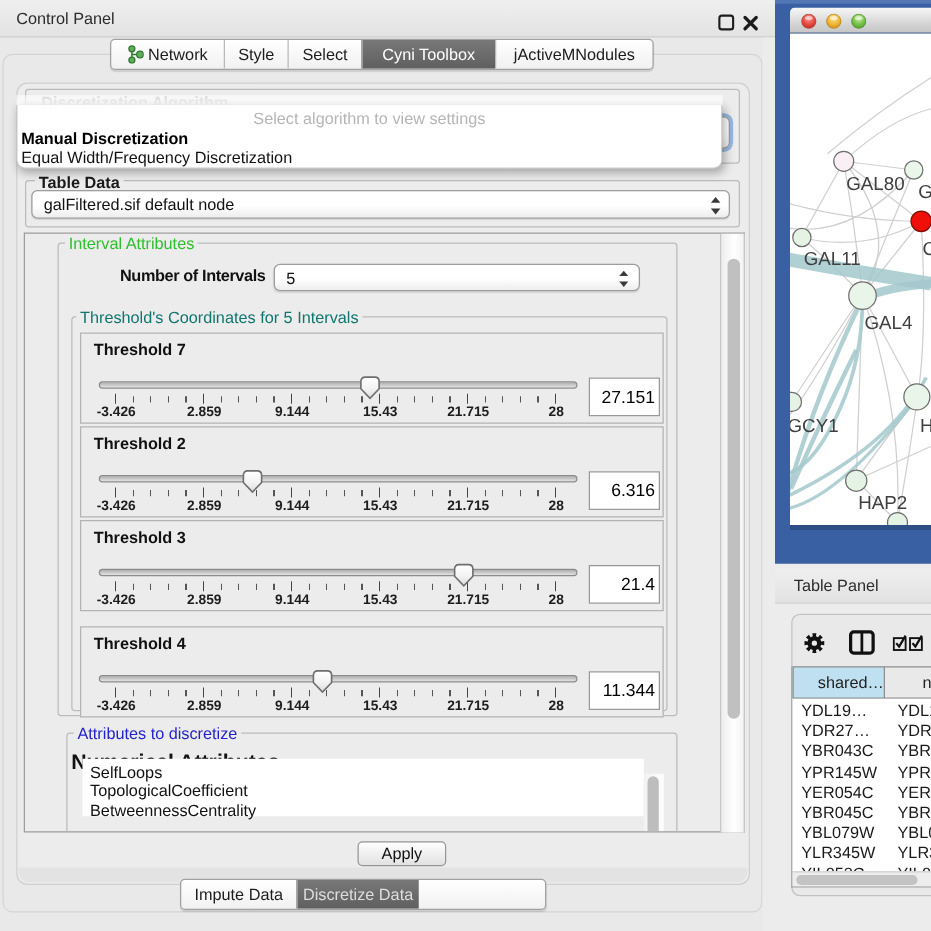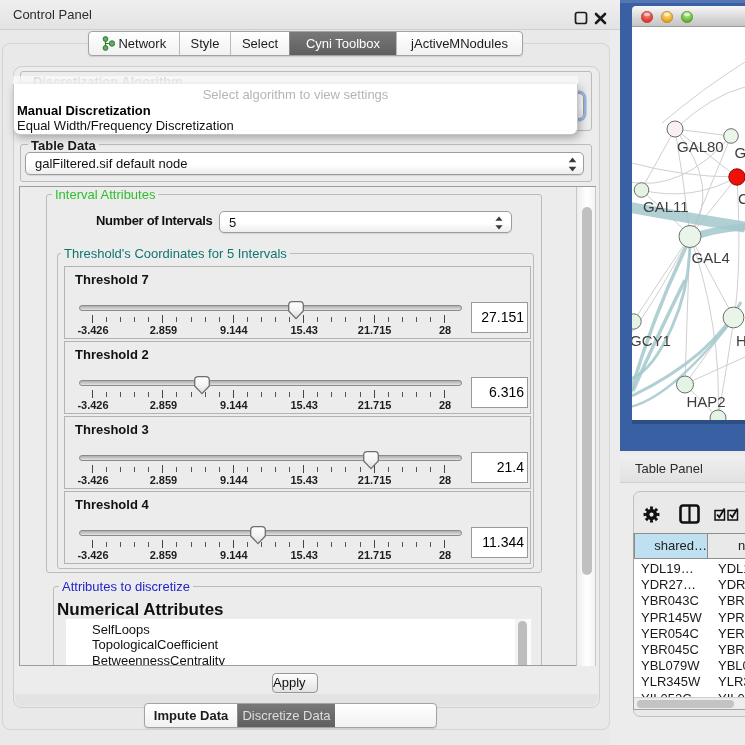--- a/index.html
+++ b/index.html
@@ -52,23 +52,23 @@
 .tlab { position:absolute; top:57px; font-size:11px; font-weight:bold; color:#1d1d1d;
   width:60px; text-align:center; }
 .thumb { position:absolute; top:33px; width:18px; height:20px; }
 
 #vsb { position:absolute; left:576px; top:187px; width:20px; height:479px;
   border-left:1px solid #c6c6c6; border-right:1px solid #c6c6c6;
   background:linear-gradient(to right,#ededed,#ffffff 55%,#f3f3f3); }
 #vsbThumb { position:absolute; left:5px; top:20px; width:10px; height:368px;
   background:#c0c0c0; border-radius:5px; }
 
-#applyBtn { position:absolute; left:272px; top:673px; width:46px; height:20px;
+#applyBtn { position:absolute; left:286px; top:673px; width:71px; height:20px;
   border:1px solid #969696; border-radius:4px; background:linear-gradient(#fefefe,#e2e2e2);
-  font-size:13px; color:#111; text-align:left; line-height:18px; }
+  font-size:13px; color:#111; text-align:center; line-height:18px; }
 #popup { position:absolute; left:13px; top:84px; width:565px; height:51px;
   background:#ffffff; border:1px solid #c6c6c6; border-top:none; border-radius:0 0 7px 7px;
   box-shadow:2px 3px 8px rgba(0,0,0,0.30); }
 #popup .r1 { position:absolute; left:0; top:3px; width:100%; text-align:center;
   font-size:13px; color:#b5b5b5; }
 #popup .r2 { position:absolute; left:3px; top:19px; font-size:13px; font-weight:bold; color:#000; }
 #popup .r3 { position:absolute; left:3px; top:34px; font-size:13px; color:#111; }
 #fadeStrip { position:absolute; left:13px; top:76px; width:565px; height:8px;
   background:linear-gradient(rgba(255,255,255,0.5),rgba(255,255,255,0.95)); }
 
@@ -203,21 +203,21 @@
               <linearGradient id="tg2" x1="0" y1="0" x2="0" y2="1">
                 <stop offset="0" stop-color="#ffffff"></stop>
                 <stop offset="0.55" stop-color="#f2f2f2"></stop>
                 <stop offset="1" stop-color="#dcdcdc"></stop>
               </linearGradient>
             </defs>
             <path d="M1.7,5.2 Q1.7,1.7 5.2,1.7 L12.8,1.7 Q16.3,1.7 16.3,5.2 L16.3,11 L9,18.6 L1.7,11 Z" fill="url(#tg2)" stroke="#6e6e6e" stroke-width="1.3"></path>
           </svg>
   <div class="vbox" style="left:406px;top:35px;">21.4</div>
 </div>
-<div class="tblock" style="top:304px;padding-left:16px;">
+<div class="tblock" style="top:314px;padding-left:16px;">
   <div class="ttl">Threshold 4</div>
   <div class="track"></div>
   <div class="ticks"></div>
           <div class="ticksM"></div>
   <div class="tlab" style="left:-2px;">-3.426</div>
   <div class="tlab" style="left:68.4px;">2.859</div>
   <div class="tlab" style="left:138.8px;">9.144</div>
   <div class="tlab" style="left:209.2px;">15.43</div>
   <div class="tlab" style="left:279.6px;">21.715</div>
   <div class="tlab" style="left:350px;">28</div>
@@ -230,34 +230,34 @@
               </linearGradient>
             </defs>
             <path d="M1.7,5.2 Q1.7,1.7 5.2,1.7 L12.8,1.7 Q16.3,1.7 16.3,5.2 L16.3,11 L9,18.6 L1.7,11 Z" fill="url(#tg3)" stroke="#6e6e6e" stroke-width="1.3"></path>
           </svg>
   <div class="vbox" style="left:406px;top:35px;">11.344</div>
 </div>
 
     <div class="grp" style="left:33px;top:399px;width:489px;height:150px;"></div>
     <div class="gtitle" style="left:39px;top:392px;color:#2424cc;">Attributes to discretize</div>
     <div class="abs" style="left:37px;top:413px;font-size:17px;font-weight:bold;color:#111;">Numerical Attributes</div>
-    <div class="abs" style="left:46px;top:432px;width:449px;height:46px;background:#fff;padding-left:20px;">
+    <div class="abs" style="left:46px;top:420px;width:449px;height:46px;background:#fff;">
       <div style="font-size:13px;color:#111;padding-left:6px;line-height:15.3px;padding-top:3px;">SelfLoops<br>TopologicalCoefficient<br>BetweennessCentrality</div>
     </div>
     <div class="abs" style="left:495px;top:432px;width:16px;height:46px;background:linear-gradient(to right,#f2f2f2,#fdfdfd);"></div>
     <div class="abs" style="left:498px;top:434px;width:9px;height:44px;background:#bdbdbd;border-radius:4.5px 4.5px 0 0;"></div>
   </div>
 
   <div id="vsb">
         <div id="vsbThumb"></div>
       </div>
   <div id="applyBtn">Apply</div>
 
   <div class="seg" style="left:144px;top:703px;width:293px;">
-    <div class="tb" style="width:92px;font-weight:bold;">Impute Data</div>
+    <div class="tb" style="width:92px;font-weight:normal;">Impute Data</div>
     <div class="tb dark" style="width:98px;color:#dedede;">Discretize Data</div>
   </div>
 
   <div id="fadeStrip"></div>
   <div id="popup">
     <div class="r1">Select algorithm to view settings</div>
     <div class="r2">Manual Discretization</div>
     <div class="r3">Equal Width/Frequency Discretization</div>
   </div>
 

